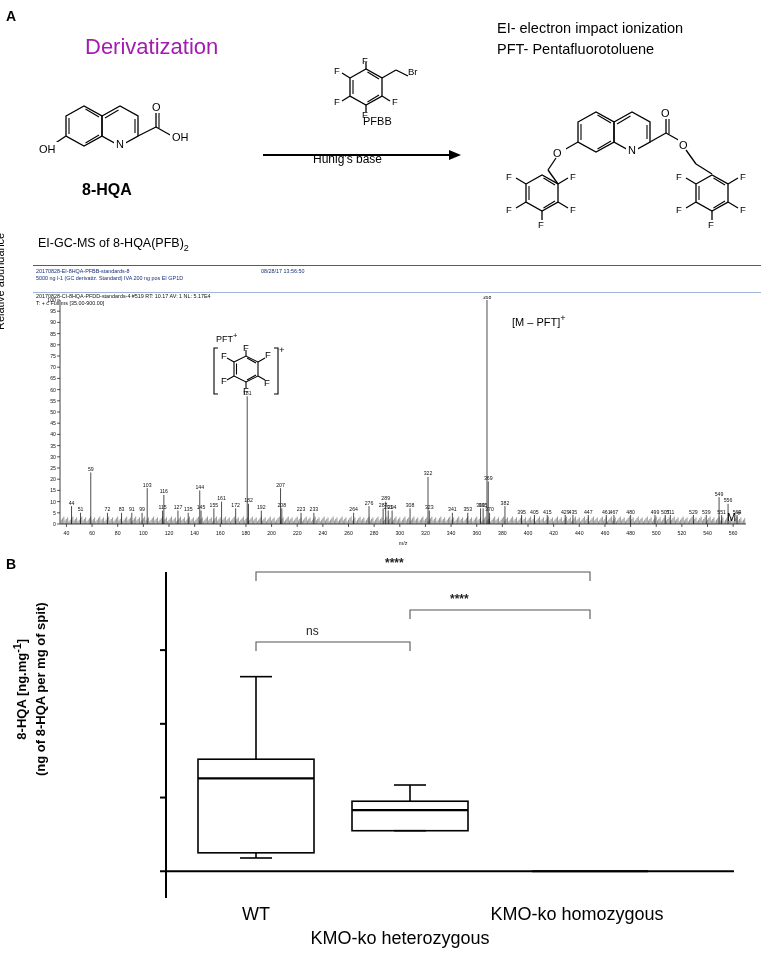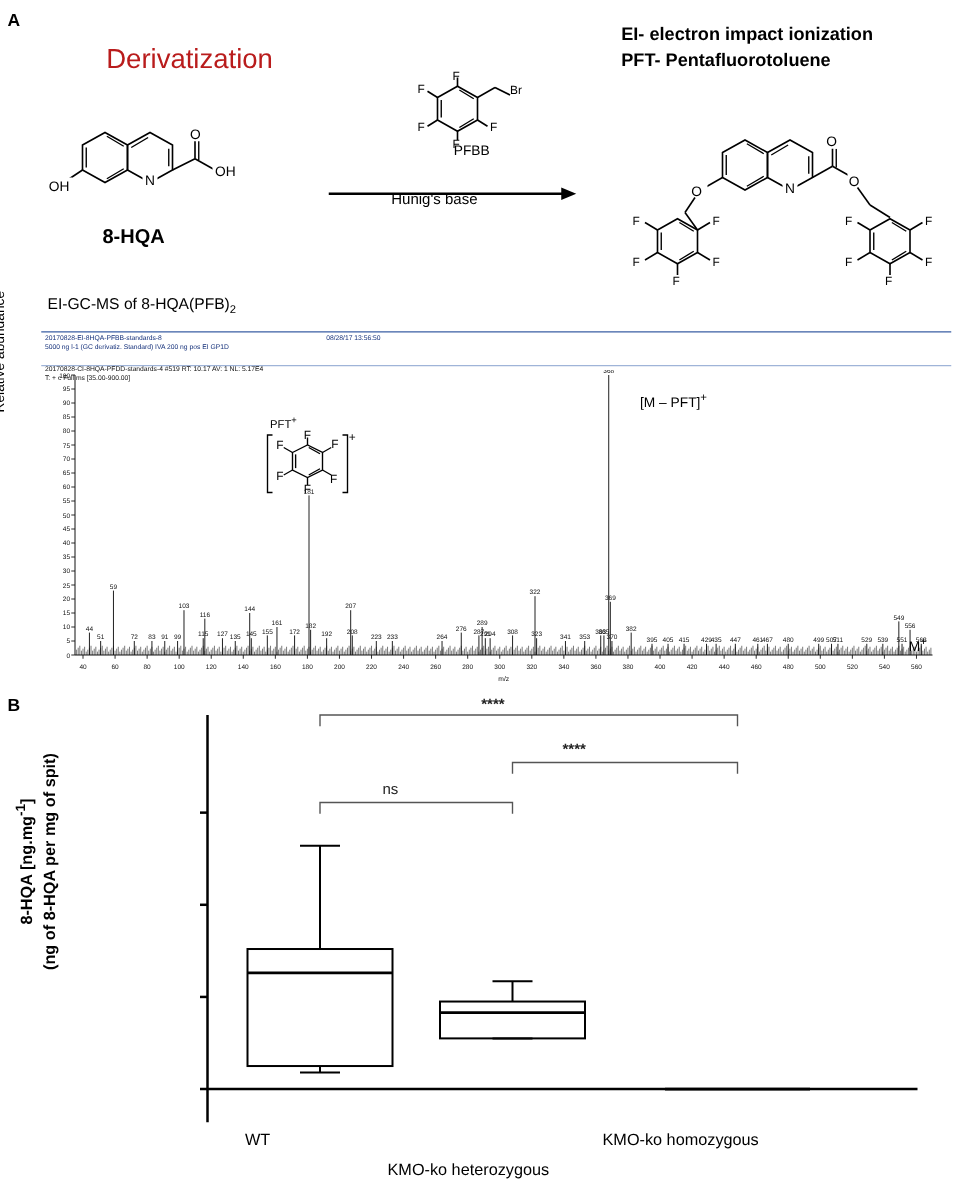--- a/index.html
+++ b/index.html
@@ -15,25 +15,25 @@
     position:absolute;
     font-weight:bold;
     font-size:14px;
   }
   #panel-a-letter{left:6px;top:8px;}
   #panel-b-letter{left:6px;top:556px;}
 
   
   #derivatization-title{
     position:absolute;left:85px;top:34px;
-    font-size:22px;font-weight:normal;color:#b91c1c;
+    font-size:22px;font-weight:normal;color:#a21caf;
   }
   #abbrev-block{
     position:absolute;left:497px;top:18px;
-    font-size:14.5px;font-weight:bold;line-height:1.45;
+    font-size:14.5px;font-weight:normal;line-height:1.45;
   }
   #hqa-label{
     position:absolute;left:82px;top:181px;
     font-size:16px;font-weight:bold;
   }
   #pfbb-label{
     position:absolute;left:363px;top:115px;
     font-size:11px;
   }
   #hunig-label{
@@ -121,21 +121,21 @@
   .whisker{stroke:#000;stroke-width:1.6;}
   .median{stroke:#000;stroke-width:2.2;}
   .sig-line{stroke:#555;stroke-width:1.1;fill:none;}
   .ytick-lbl{font-size:14px;fill:#000;font-family:"Liberation Sans",sans-serif;}
   #ylabel-b{
     position:absolute;left:10px;top:220px;
     transform:rotate(-90deg);transform-origin:left top;
     font-size:13px;font-weight:bold;text-align:center;white-space:nowrap;line-height:1.45;
   }
   .xcat{
-    position:absolute;font-size:13px;text-align:left;
+    position:absolute;font-size:18px;text-align:center;
   }
   #xlabel-b{
     position:absolute;left:0;top:379px;width:767px;text-align:center;
     font-size:14px;font-weight:bold;
   }
   .sig-text{position:absolute;font-size:12px;font-weight:bold;color:#222;}
   .sig-text.ns{font-weight:normal;font-size:12px;}
 </style>
 </head>
 <body>

